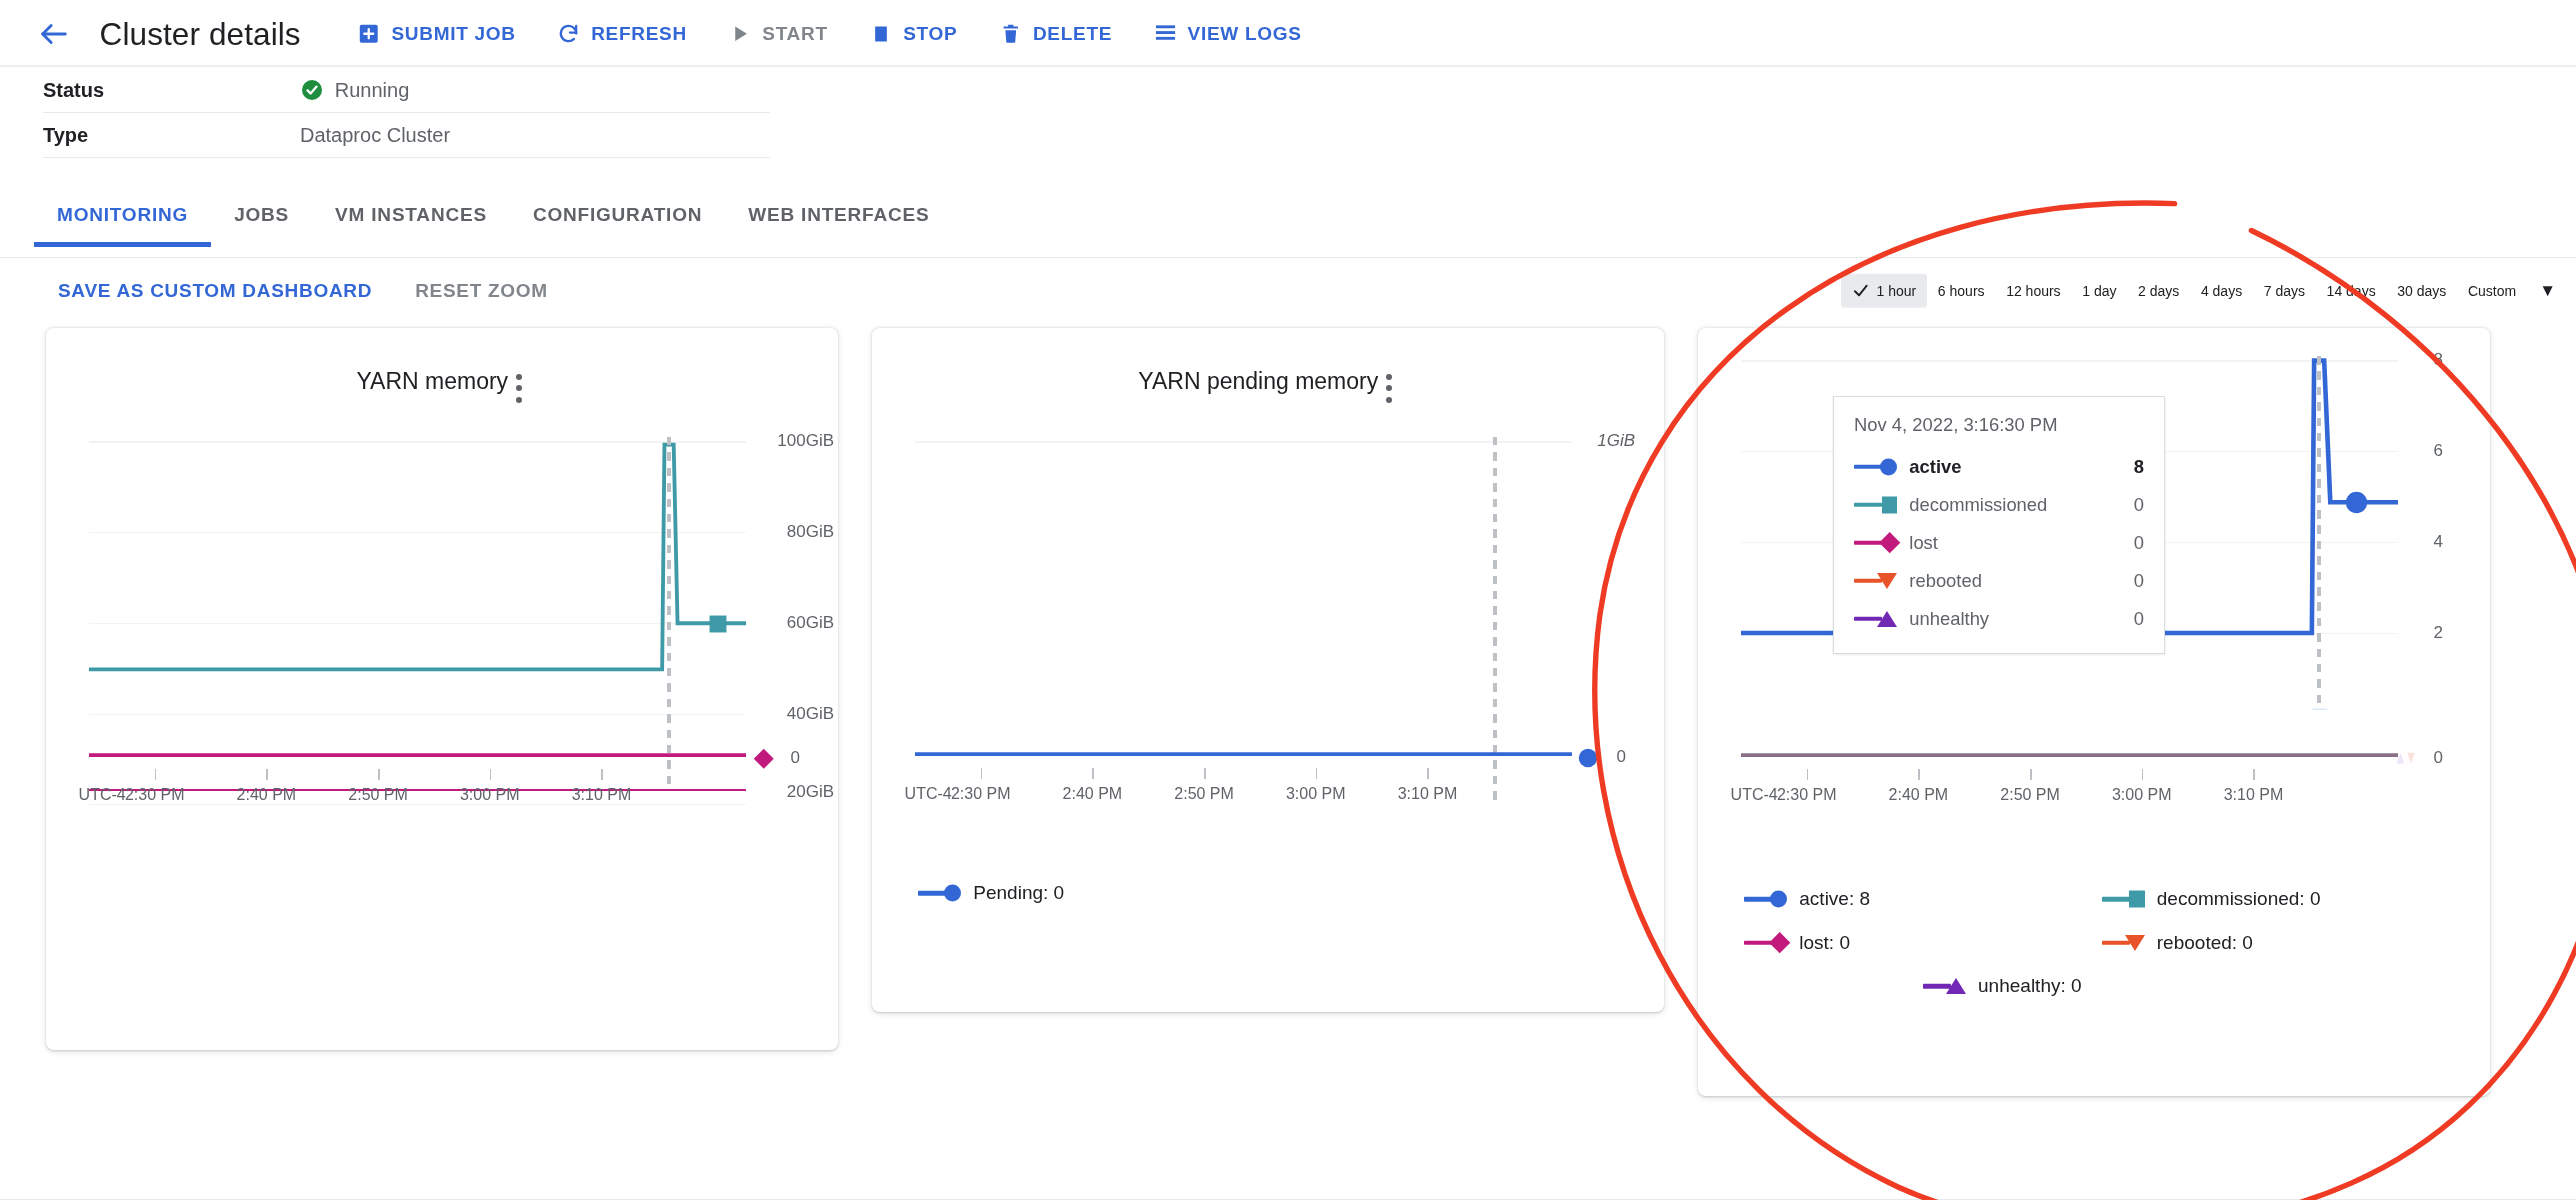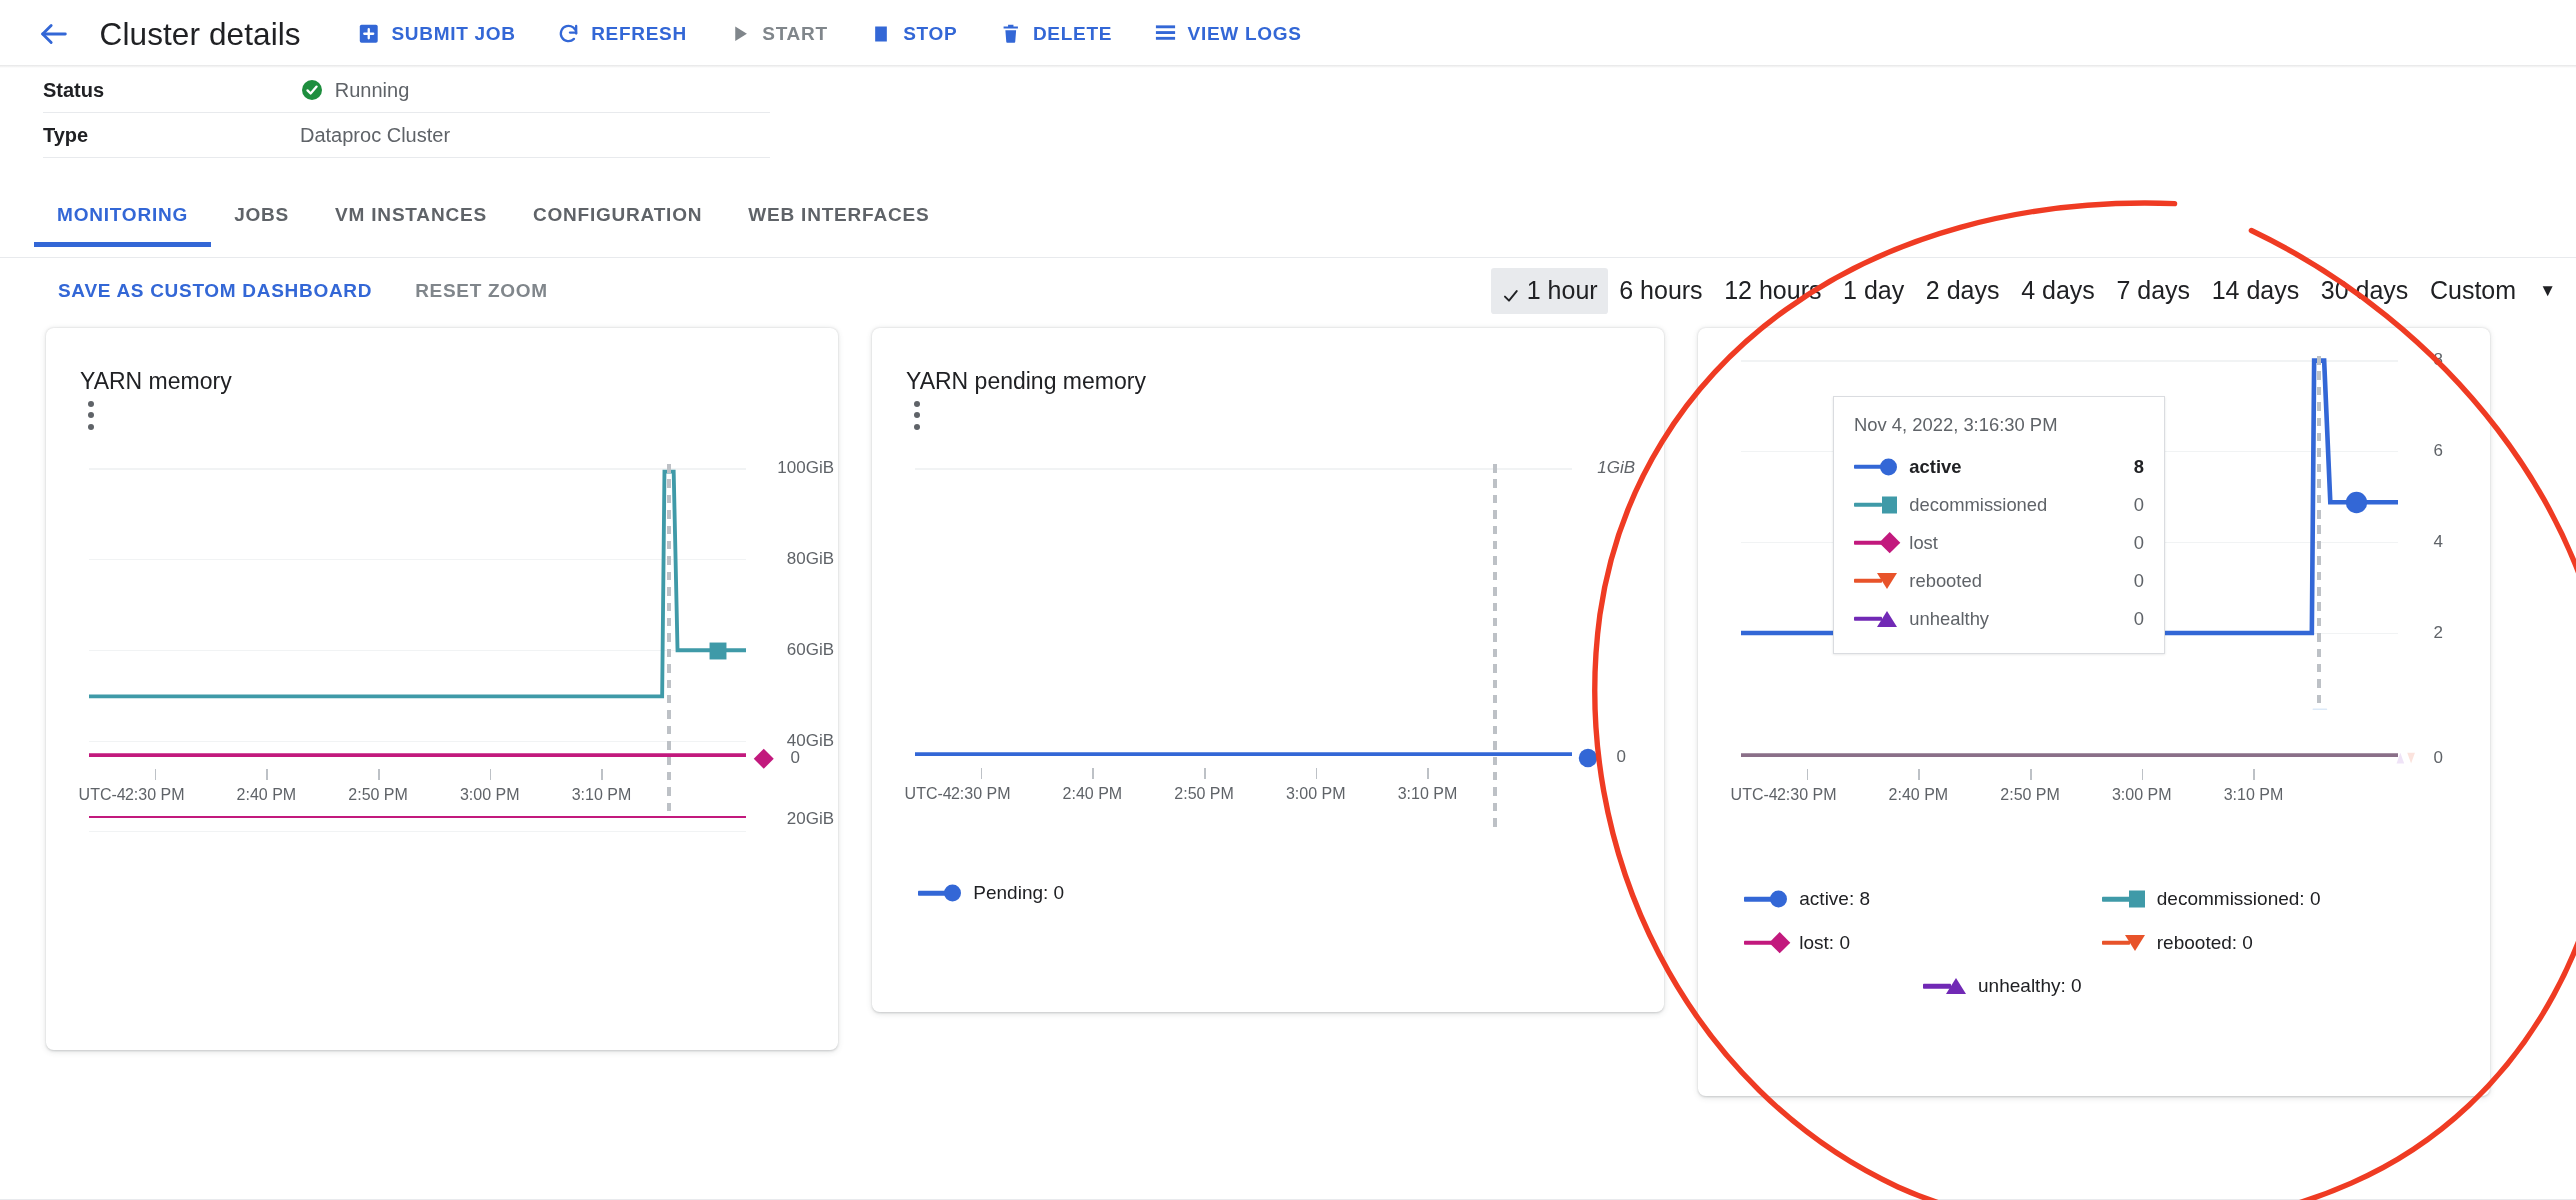--- a/index.html
+++ b/index.html
@@ -80,38 +80,38 @@
   }
   .sub-link.disabled { color:#80868b; cursor:default; }
   .sub-link + .sub-link { margin-left:43px; }
 
   
   .ranges {
     position:absolute; right:10.8px; top:50%; transform:translateY(-50%);
     display:flex; align-items:center;
   }
   .range {
-    font-size:25px; color:#202124; padding:8.5px 10.8px; cursor:pointer;
+    font-size:14px; color:#202124; padding:8.5px 10.8px; cursor:pointer;
     border-radius:3.1px; white-space:nowrap; display:flex; align-items:center; gap:7px;
   }
   .range.selected { background:#e8eaed; }
   .range .chk { width:17.7px; height:17.7px; flex:0 0 17.7px; }
   .caret { margin-left:3.1px; font-size:17px; color:#202124; cursor:pointer; padding:0 9.2px; }
 
   
   .cards {
     display:flex; gap:34px; padding:0 0 0 46px; margin-top:4.6px;
     align-items:flex-start;
   }
   .card {
     background:#fff; border-radius:7.7px;
     box-shadow:0 0.8px 2.3px rgba(60,64,67,0.22), 0 1.5px 6.1px rgba(60,64,67,0.12);
     width:792px; height:722px; position:relative; flex:0 0 792px;
   }
-  .card-head { display:flex; align-items:flex-start; justify-content:center; padding:40px 32px 0 34px;flex-direction:column; }
+  .card-head { display:flex; align-items:flex-start; justify-content:center; padding:40px 32px 0 34px; }
   .card-title { font-size:23px; color:#202124; font-weight:400; }
   .kebab { display:flex; flex-direction:column; gap:5.4px; padding:6.1px 7.7px; cursor:pointer; }
   .kebab i { width:6.1px; height:6.1px; border-radius:50%; background:#5f6368; display:block; }
 
   .plot { position:relative; margin:28px 0 16px 0; height:354px; }
   .plot-inner { position:absolute; left:43px; right:92px; top:0; bottom:0; }
   .gridline { position:absolute; left:0; right:0; height:1.5px; background:#f1f3f4; }
   .ylab {
     position:absolute; font-size:17px; color:#5f6368;
     transform:translateY(-50%); white-space:nowrap;

